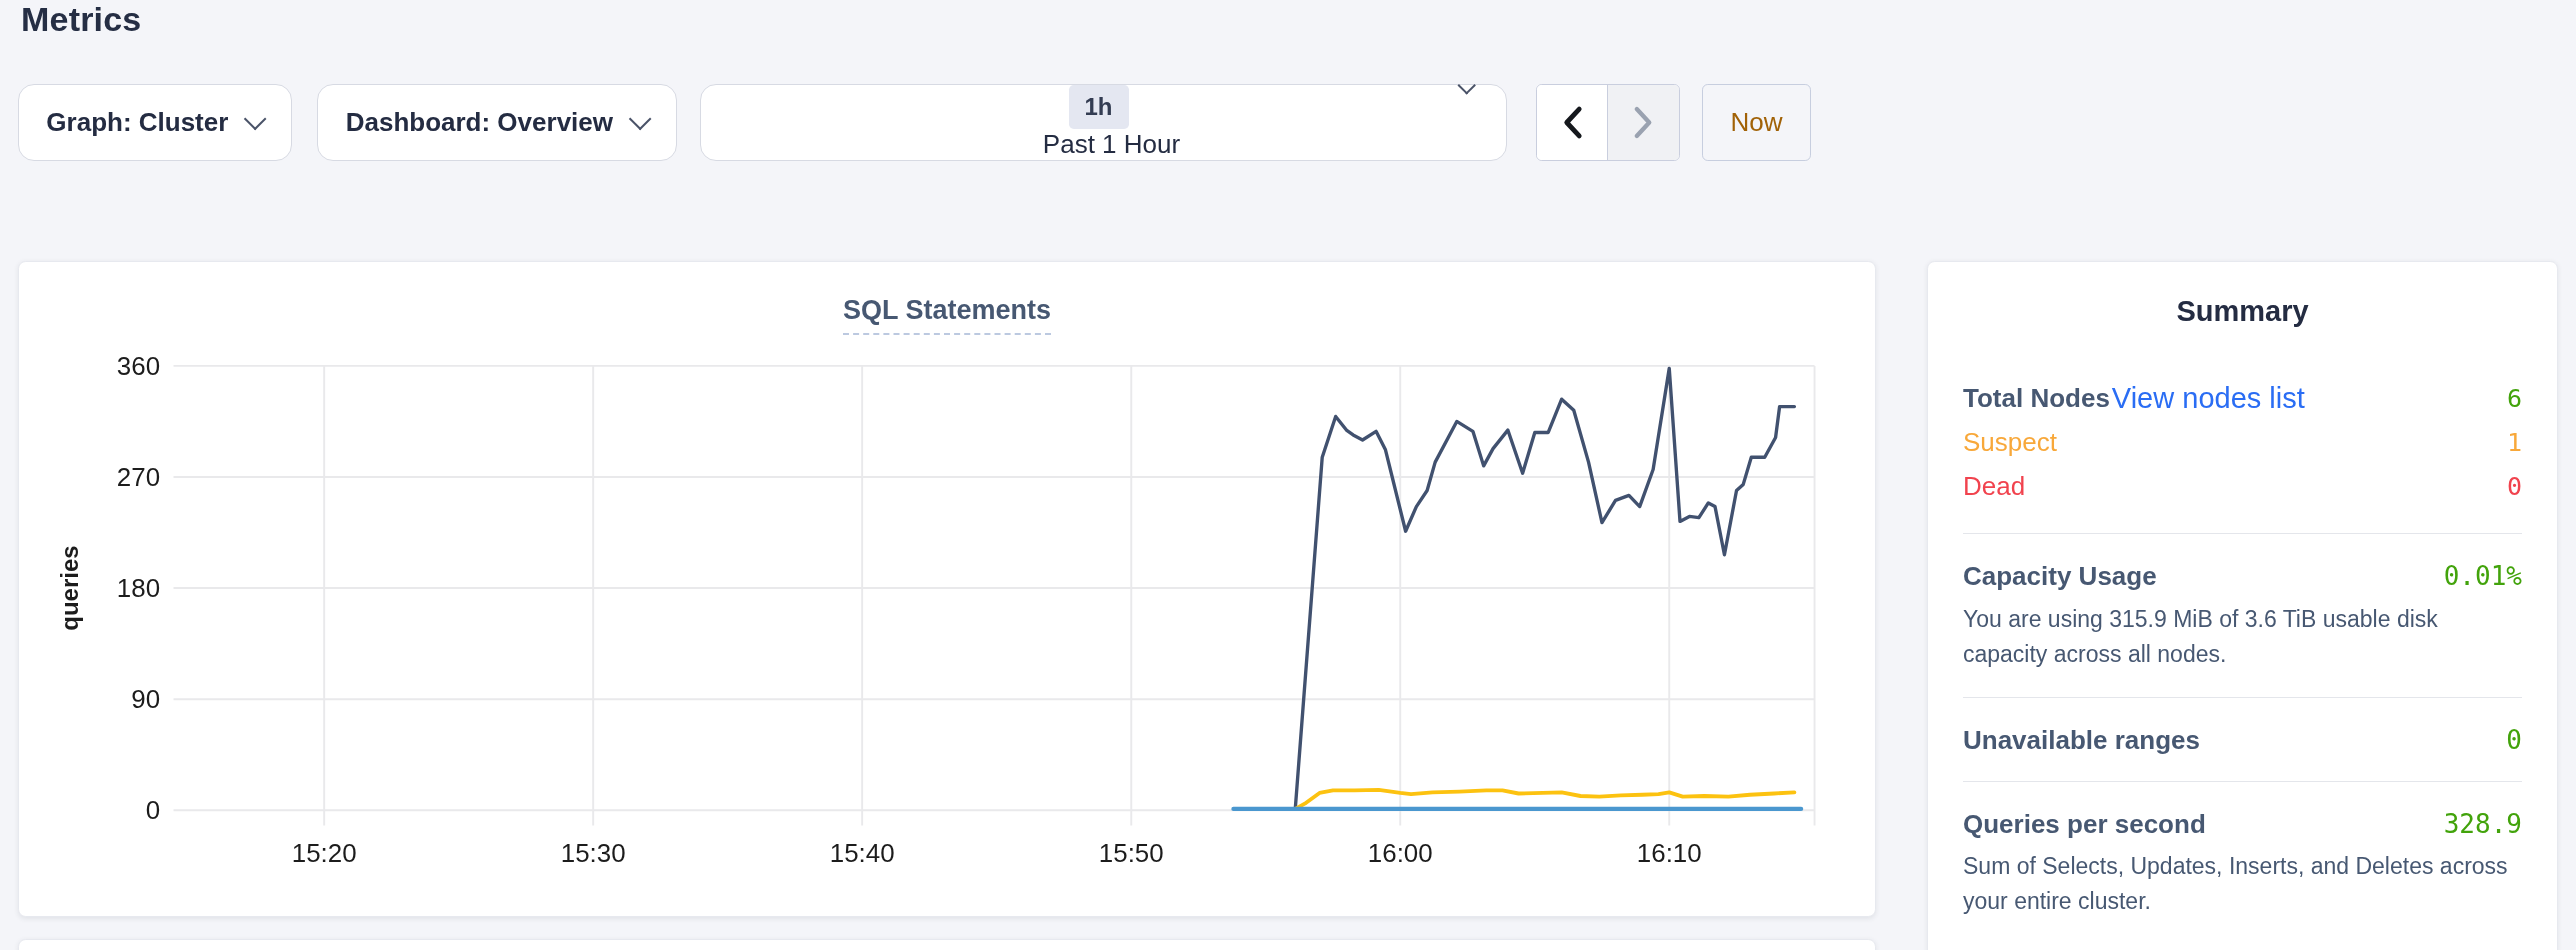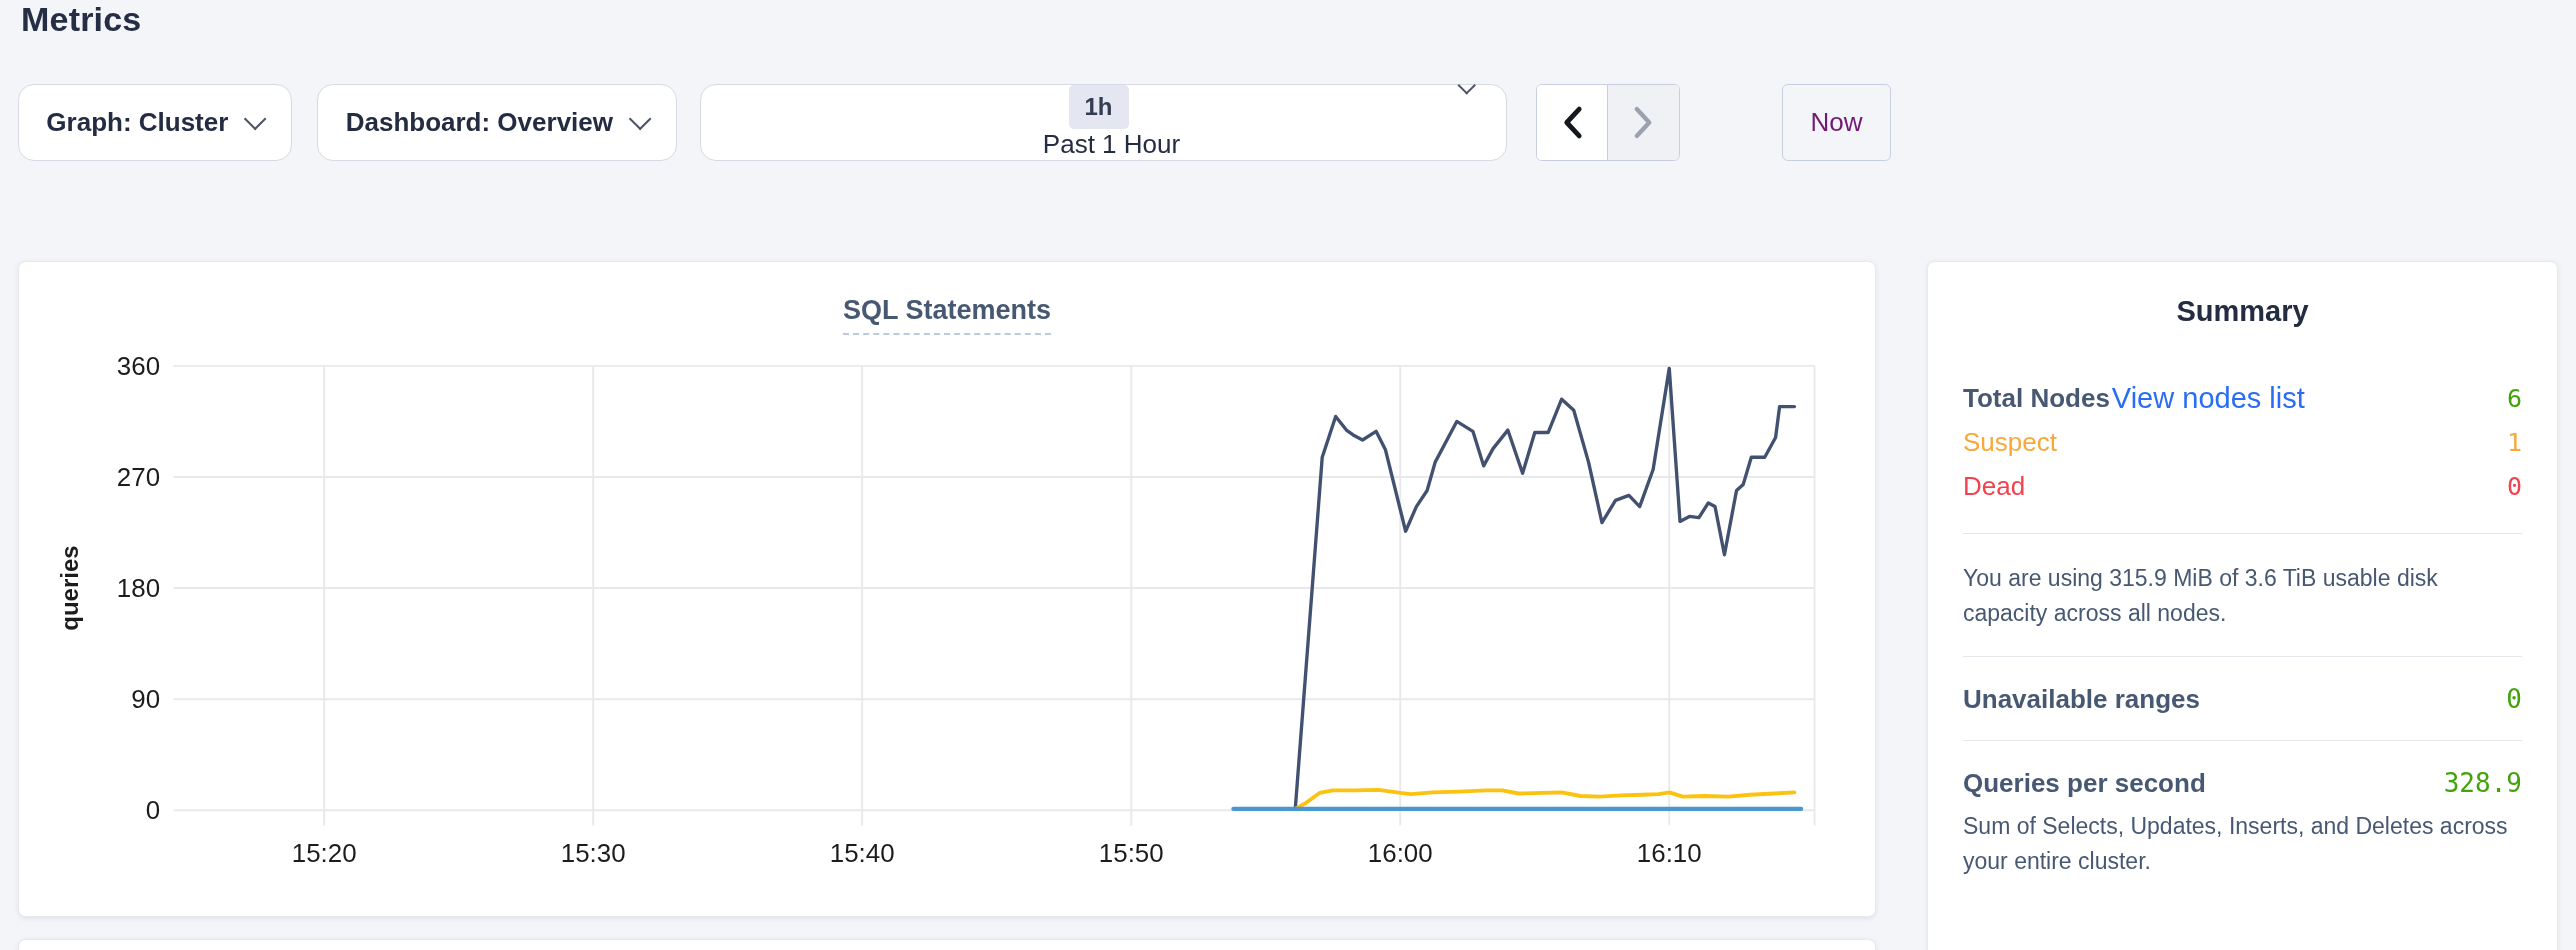--- a/index.html
+++ b/index.html
@@ -48,24 +48,24 @@
 
   .pager {
     position:absolute; left:1536px; top:84px; width:144px; height:77px;
     border:1px solid #c9cede; border-radius:5.8px; overflow:hidden;
     display:flex; background:#fff;
   }
   .pager-btn { width:50%; height:100%; display:flex; align-items:center; justify-content:center; cursor:pointer; }
   .pager-prev { background:#ffffff; border-right:1px solid #c9cede; }
   .pager-next { background:#f0f1f4; }
   .now-btn {
-    position:absolute; left:1782px; top:84px; width:109px; height:77px;
+    position:absolute; left:1702px; top:84px; width:109px; height:77px;
     border:1px solid #c7cedf; border-radius:5.8px; background:transparent;
     display:flex; align-items:center; justify-content:center;
-    font-size:26px; color:#701a75; cursor:default;
+    font-size:26px; color:#a16207; cursor:default;
   }
 
   
   .card {
     position:absolute; background:#ffffff;
     border:1px solid #e7e9ef; border-radius:7.7px;
     box-shadow:0 1.9px 4.8px rgba(40,50,70,0.09);
   }
   .chart-card   { left:18px;   top:261px; width:1858px; height:656px; }
   .summary-card { left:1927px; top:261px; width:631px;  height:749px; padding:33px 35px; }
@@ -192,20 +192,24 @@
       </div>
       <div class="sum-row plain">
         <span class="lbl" style="color: rgb(241, 67, 78);">Dead</span>
         <span class="val" style="color: rgb(241, 67, 78);">0</span>
       </div>
     </div>
 
     <div class="divider"></div>
 
     <div class="section">
+      <div class="sec-head">
+        <span class="lbl">Capacity Usage</span>
+        <span class="val" style="color: rgb(66, 163, 11);">0.01%</span>
+      </div>
       <div class="sec-desc">You are using 315.9 MiB of 3.6 TiB usable disk capacity across all nodes.</div>
     </div>
 
     <div class="divider"></div>
 
     <div class="section">
       <div class="sec-head">
         <span class="lbl">Unavailable ranges</span>
         <span class="val" style="color: rgb(66, 163, 11);">0</span>
       </div>

